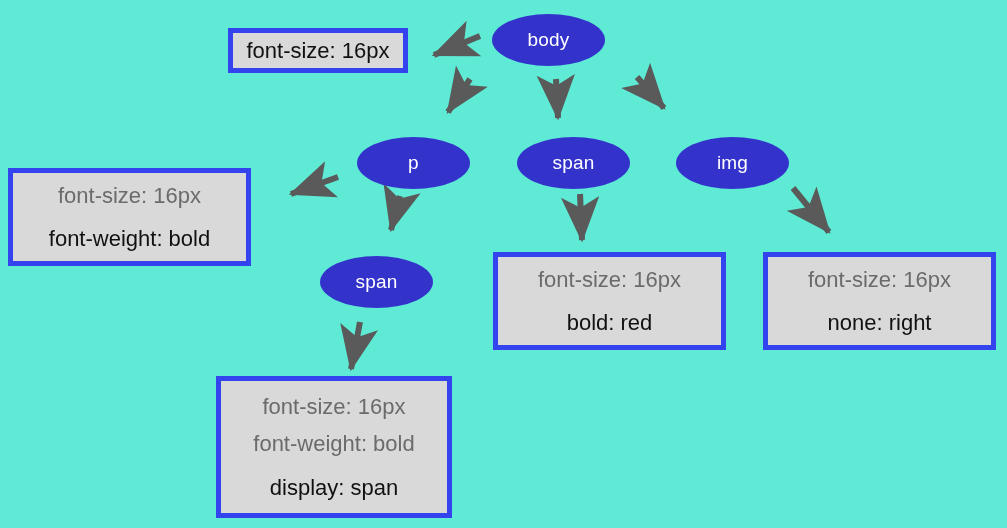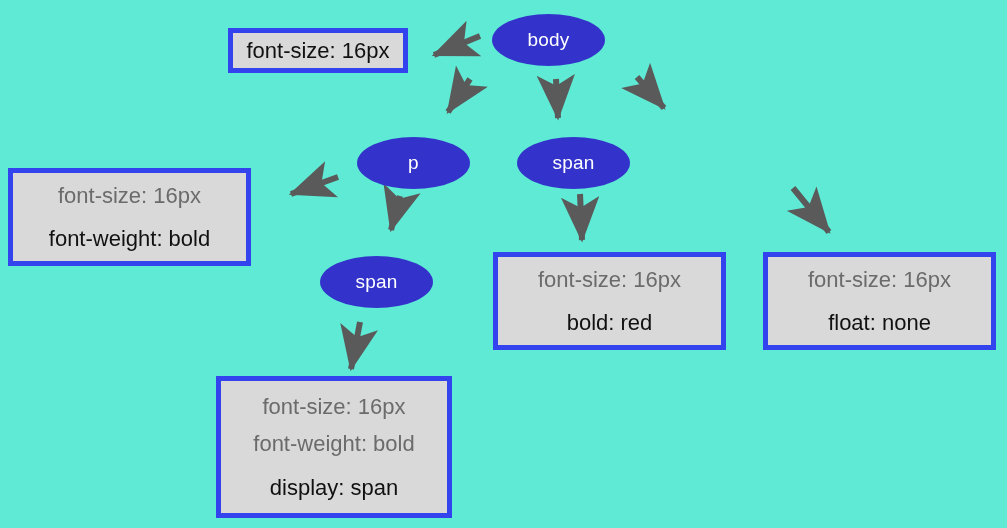--- a/index.html
+++ b/index.html
@@ -100,20 +100,23 @@
   </div>
 
   <div class="node" style="left:357px; top:137px; width:113px; height:52px;">
     <span>p</span>
   </div>
 
   <div class="node" style="left:517px; top:137px; width:113px; height:52px;">
     <span>span</span>
   </div>
 
+  <div class="node" style="left:676px; top:137px; width:113px; height:52px;">
+    <span>img</span>
+  </div>
 
   <div class="node" style="left:320px; top:256px; width:113px; height:52px;">
     <span>span</span>
   </div>
 
   <div class="rule-box single" style="left:228px; top:28px; width:180px; height:45px;">
     <div class="rule-line own">font-size: 16px</div>
   </div>
 
   <div class="rule-box" style="left:8px; top:168px; width:243px; height:98px;">
@@ -121,21 +124,21 @@
     <div class="rule-line own">font-weight: bold</div>
   </div>
 
   <div class="rule-box" style="left:493px; top:252px; width:233px; height:98px;">
     <div class="rule-line inherited">font-size: 16px</div>
     <div class="rule-line own">bold: red</div>
   </div>
 
   <div class="rule-box" style="left:763px; top:252px; width:233px; height:98px;">
     <div class="rule-line inherited">font-size: 16px</div>
-    <div class="rule-line own">float: none</div>
+    <div class="rule-line own">none: right</div>
   </div>
 
   <div class="rule-box" style="left:216px; top:376px; width:236px; height:142px;">
     <div class="rule-line inherited">font-size: 16px</div>
     <div class="rule-line inherited">font-weight: bold</div>
     <div class="rule-line own">display: span</div>
   </div>
 
 </div>
 

